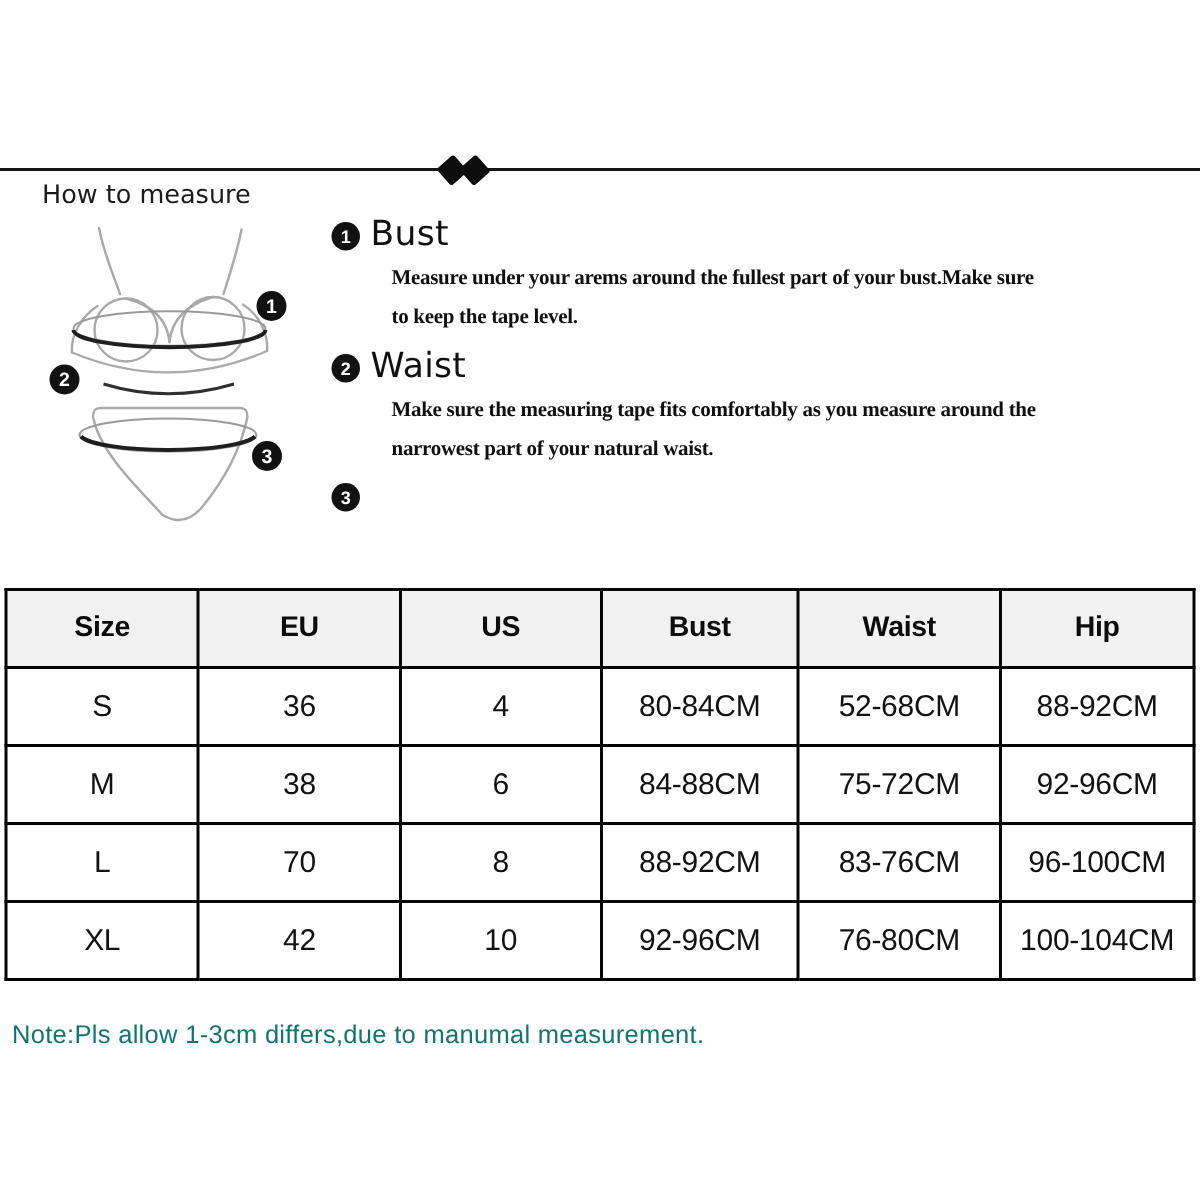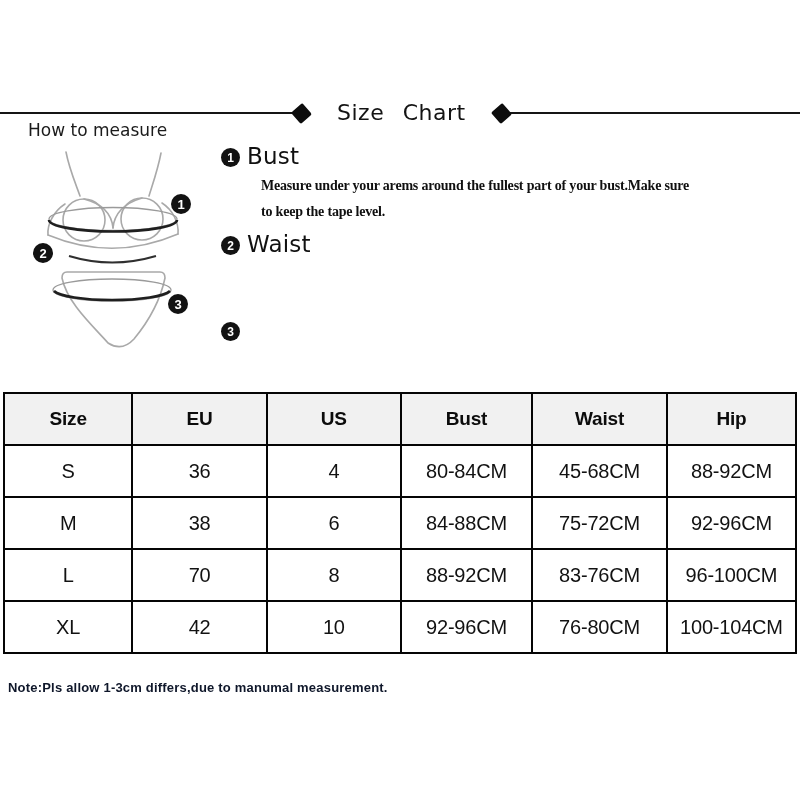--- a/index.html
+++ b/index.html
@@ -30,31 +30,30 @@
 
   
   .size-table{position:absolute;left:3px;top:392px;width:794px;border-collapse:collapse;table-layout:fixed;}
   .size-table th,.size-table td{border:2.5px solid #050505;text-align:center;vertical-align:middle;
             padding:0;height:50px;font-family:"Liberation Sans",sans-serif;}
   .size-table th{background:#f1f1f1;font-size:19px;font-weight:700;letter-spacing:-.2px;color:#0c0c0c;}
   .size-table td{background:#ffffff;font-size:20px;font-weight:500;letter-spacing:-.2px;color:#121212;}
 
   
   .note{position:absolute;left:8px;top:680px;font-family:"Liberation Sans",sans-serif;
-        font-size:13px;font-weight:700;letter-spacing:.2px;color:#0f172a;}
+        font-size:17px;font-weight:400;letter-spacing:.2px;color:#0f766e;}
 </style>
 </head>
 <body>
 
 <div id="page">
 
   <div class="title-row">
     <div class="t-line-left"></div>
     <div class="t-diamond"></div>
-    <div class="t-label">Size Chart</div>
     <div class="t-diamond"></div>
     <div class="t-line-right"></div>
   </div>
 
   <div class="howto-heading">How to measure</div>
 
   <svg class="illus" width="212" height="238" viewBox="0 0 212 238">
     <g fill="none" stroke="#a9a9a9" stroke-width="1.6" stroke-linecap="round">
       <path d="M54 12 C57 28 63 42 68 56"></path>
       <path d="M149 13 C146 29 141 43 137 56"></path>
@@ -96,20 +95,22 @@
       <div class="sec-head">Bust</div>
       <p class="sec-text">Measure under your arems around the fullest part of your bust.Make sure
 to keep the tape level.</p>
     </div>
   </div>
 
   <div class="section sec-waist">
     <span class="badge">2</span>
     <div>
       <div class="sec-head">Waist</div>
+      <p class="sec-text">Make sure the measuring tape fits comfortably as you measure around the
+narrowest part of your natural waist.</p>
     </div>
   </div>
 
   <div class="section sec-hips">
     <span class="badge">3</span>
   </div>
 
   <table class="size-table">
     <colgroup>
       <col style="width:16.2%">
@@ -128,21 +129,21 @@
         <th>Waist</th>
         <th>Hip</th>
       </tr>
     </thead>
     <tbody>
       <tr>
         <td>S</td>
         <td>36</td>
         <td>4</td>
         <td>80-84CM</td>
-        <td>45-68CM</td>
+        <td>52-68CM</td>
         <td>88-92CM</td>
       </tr>
       <tr>
         <td>M</td>
         <td>38</td>
         <td>6</td>
         <td>84-88CM</td>
         <td>75-72CM</td>
         <td>92-96CM</td>
       </tr>

